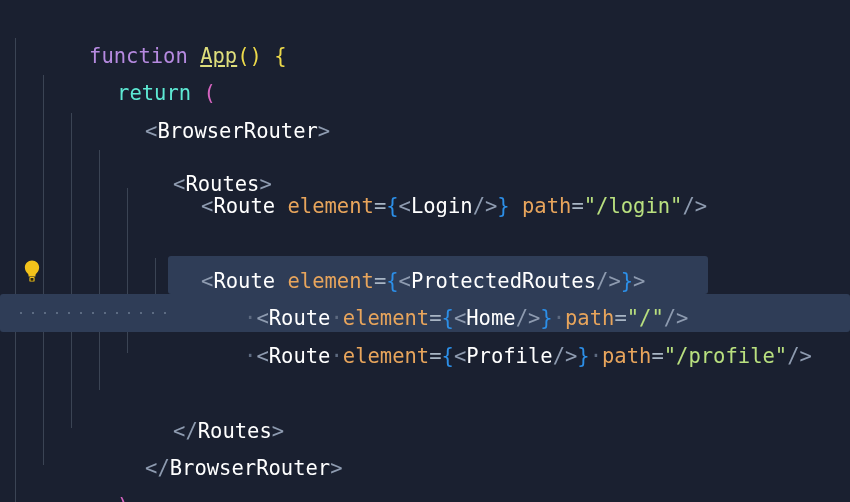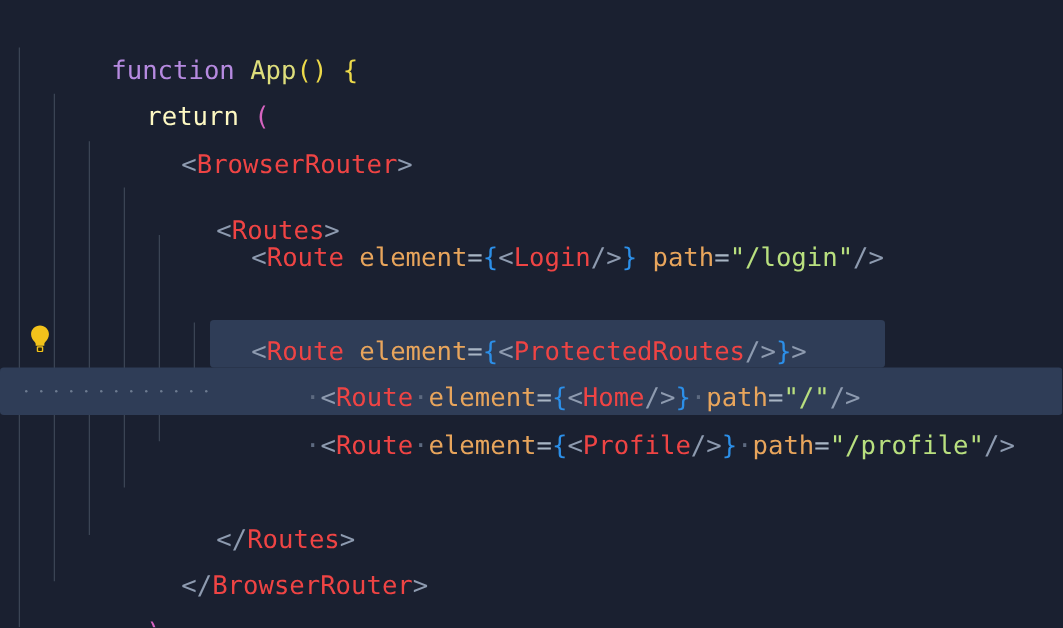--- a/index.html
+++ b/index.html
@@ -84,27 +84,27 @@
     left: 19px;
     top: 258px;
     width: 26px;
     height: 26px;
     z-index: 6;
     cursor: pointer;
   }
 
   
   .k-func   { color: #b68ae0; }   
-  .k-ret    { color: #fef9c3; }   
-  .fnname   { color: #dede7c; }   
+  .k-ret    { color: #5eead4; }   
+  .fnname   { color: #dede7c; text-decoration: underline; }   
   .brk-y    { color: #ecd94a; }   
   .brk-p    { color: #d664c0; }   
   .brk-b    { color: #2c8fe8; }   
   .angle    { color: #8e9bb0; }   
-  .tag      { color: #ef4444; }   
+  .tag      { color: #ffffff; }   
   .attr     { color: #e8a55c; }   
   .eq       { color: #a8b5c4; }
   .str      { color: #b9e07f; }   
   .ws       { color: #5d6a80; }   
 </style>
 </head>
 <body>
 
 <div id="editor">
 

